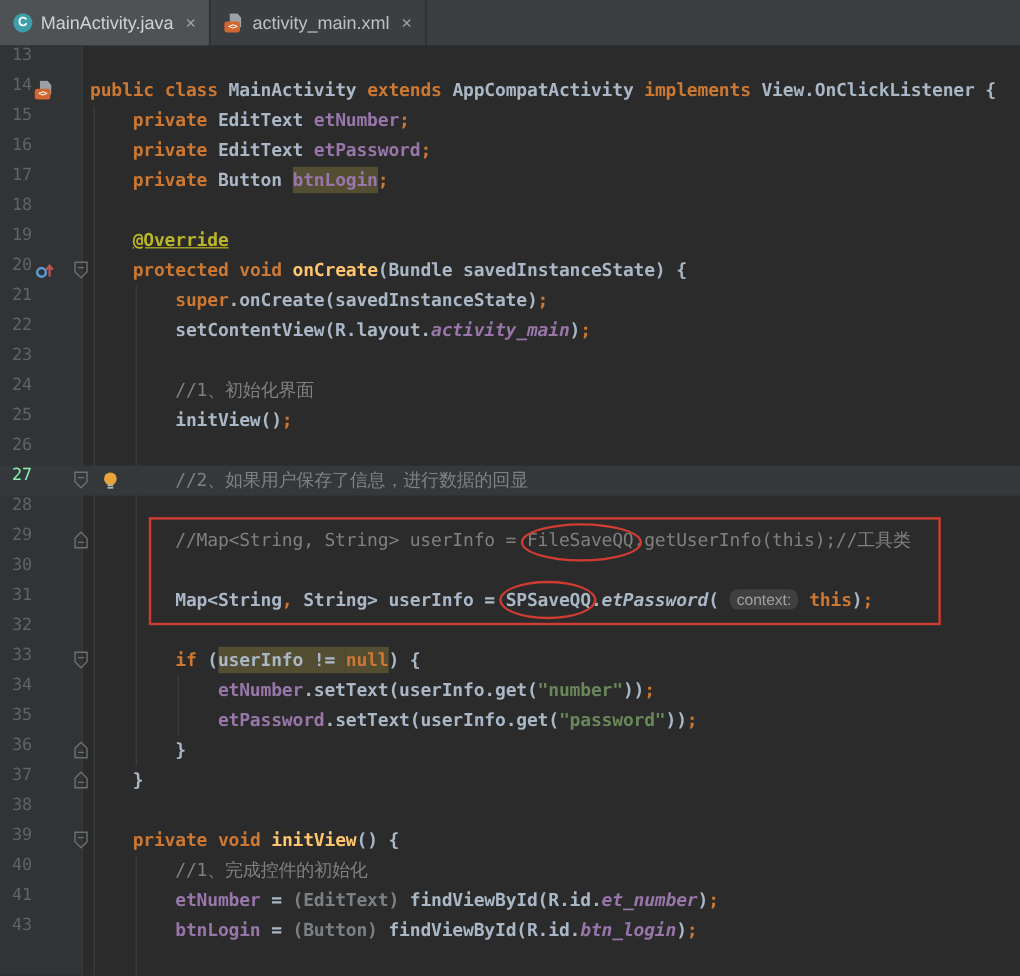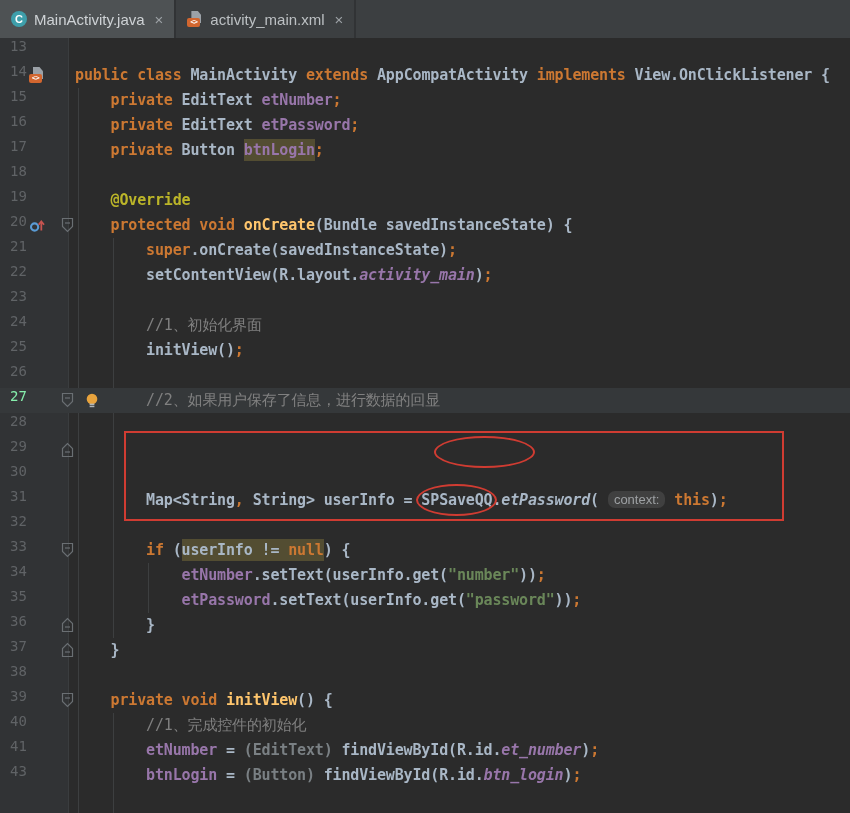--- a/index.html
+++ b/index.html
@@ -69,21 +69,21 @@
     font:bold 15px/25px "DejaVu Sans Mono", monospace;
     letter-spacing:-0.15px;
     color:var(--text,#a9b7c6);
   }
   .tk-kw  { color:var(--keyword,#cc7832); }
   .tk-txt { color:var(--text,#a9b7c6);margin-top:46px; }
   .tk-fld { color:var(--field,#9876aa); }
   .tk-fldi{ color:var(--field,#9876aa); font-style:italic; }
   .tk-mth { color:var(--method,#ffc66d); }
   .tk-mthi{ color:var(--text,#a9b7c6); font-style:italic; }
-  .tk-ann { color:var(--annotation,#bbb529); }
+  .tk-ann { color:var(--annotation,#bbb529);text-decoration:underline; }
   .tk-cmt { color:var(--comment,#808080); font-weight:normal; }
   .tk-str { color:var(--string,#6a8759); }
   .tk-cast{ color:#7a8084; }
   .tk-pun { color:var(--keyword,#cc7832); }
   .hl { background:var(--selection,#534d32); padding:2px 0; }
   .chip {
     background:#404040; color:#9da0a3;
     font:13px "Liberation Sans", sans-serif;
     border-radius:7px; padding:1px 6px;
     vertical-align:1px; letter-spacing:0;
@@ -209,21 +209,21 @@
       <div class="row">
         <span class="ln">28</span>
         <span class="code"></span>
       </div>
       <div class="row">
         <span class="ln">29</span>
         <span class="fold"><svg width="13" height="16" viewBox="0 0 13 16">
             <path d="M1.5 14.5h10v-8L6.5 1.5 1.5 6.5z" fill="none" stroke="#6a6f73" stroke-width="1.2"></path>
             <path d="M4 10h5" stroke="#6a6f73" stroke-width="1.2"></path>
           </svg></span>
-        <span class="code"><span class="tk-txt">        </span></span>
+        <span class="code"><span class="tk-txt">        </span><span class="tk-cmt">//Map&lt;String, String&gt; userInfo = FileSaveQQ.getUserInfo(this);//工具类</span></span>
       </div>
       <div class="row">
         <span class="ln">30</span>
         <span class="code"></span>
       </div>
       <div class="row">
         <span class="ln">31</span>
         <span class="code"><span class="tk-txt">        Map&lt;String</span><span class="tk-pun">,</span><span class="tk-txt"> String&gt; userInfo = SPSaveQQ.</span><span class="tk-mthi">etPassword</span><span class="tk-txt">( </span><span class="chip">context:</span><span class="tk-txt"> </span><span class="tk-kw">this</span><span class="tk-txt">)</span><span class="tk-pun">;</span></span>
       </div>
       <div class="row">

